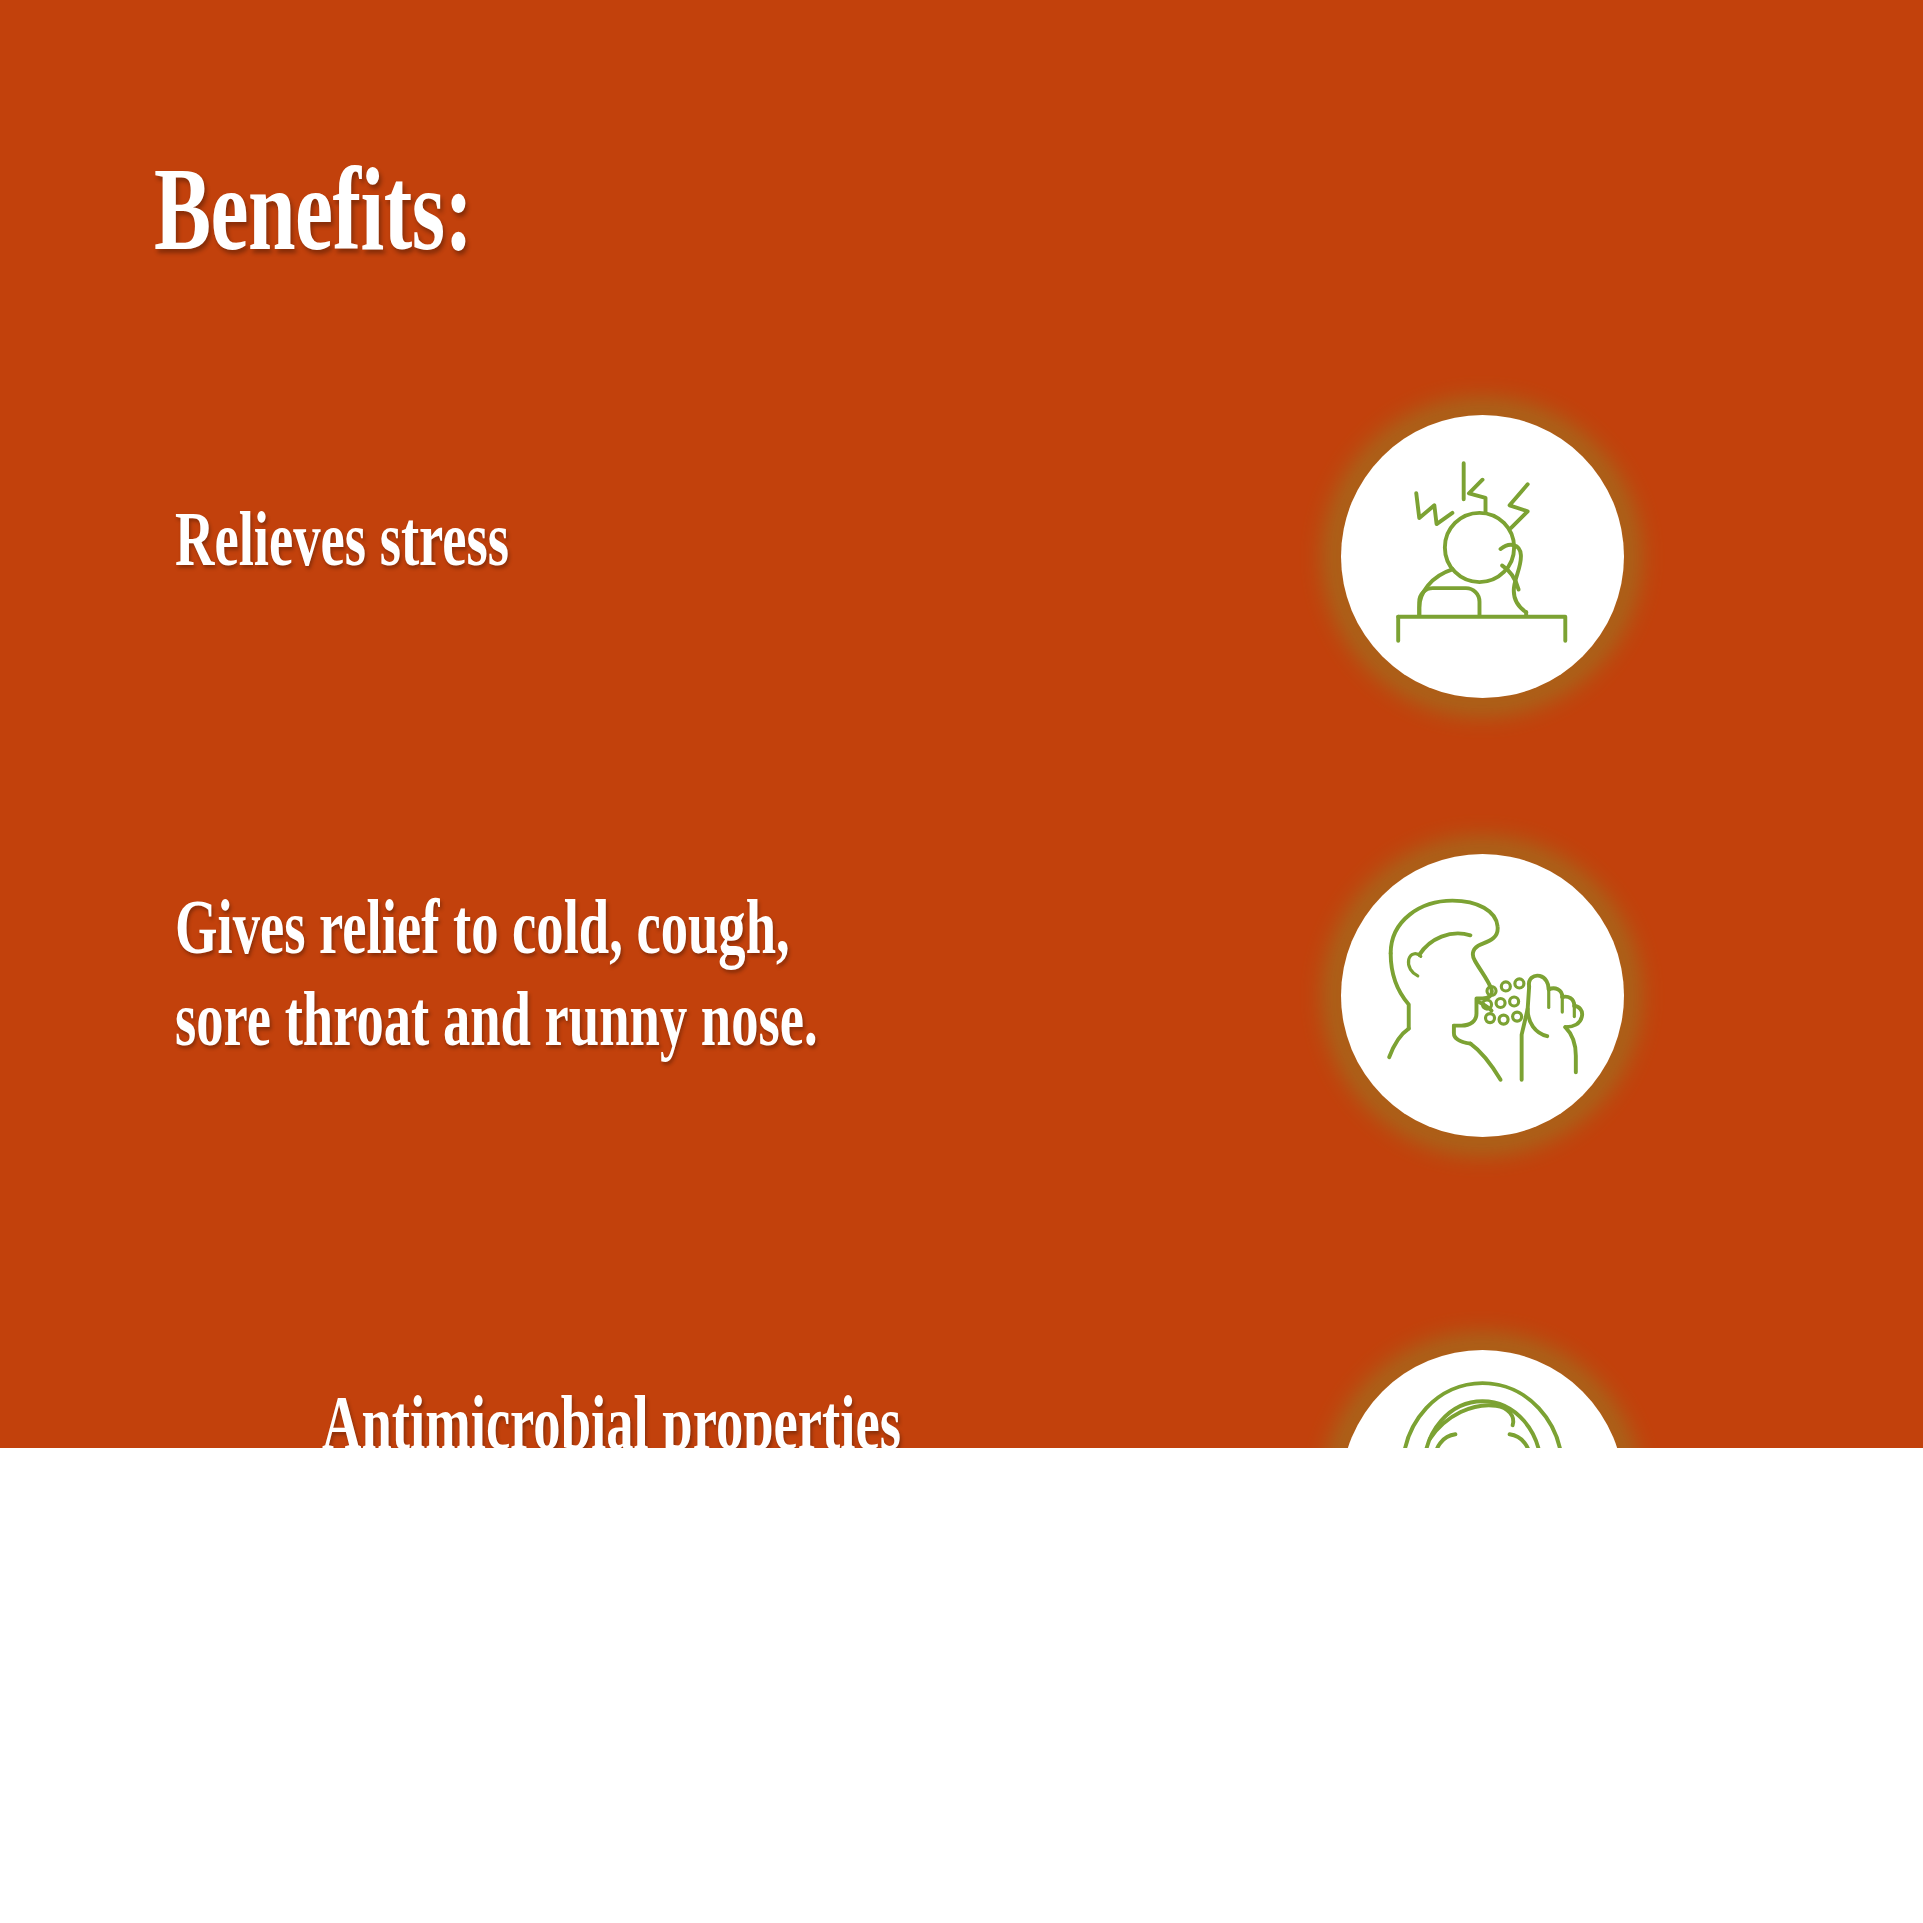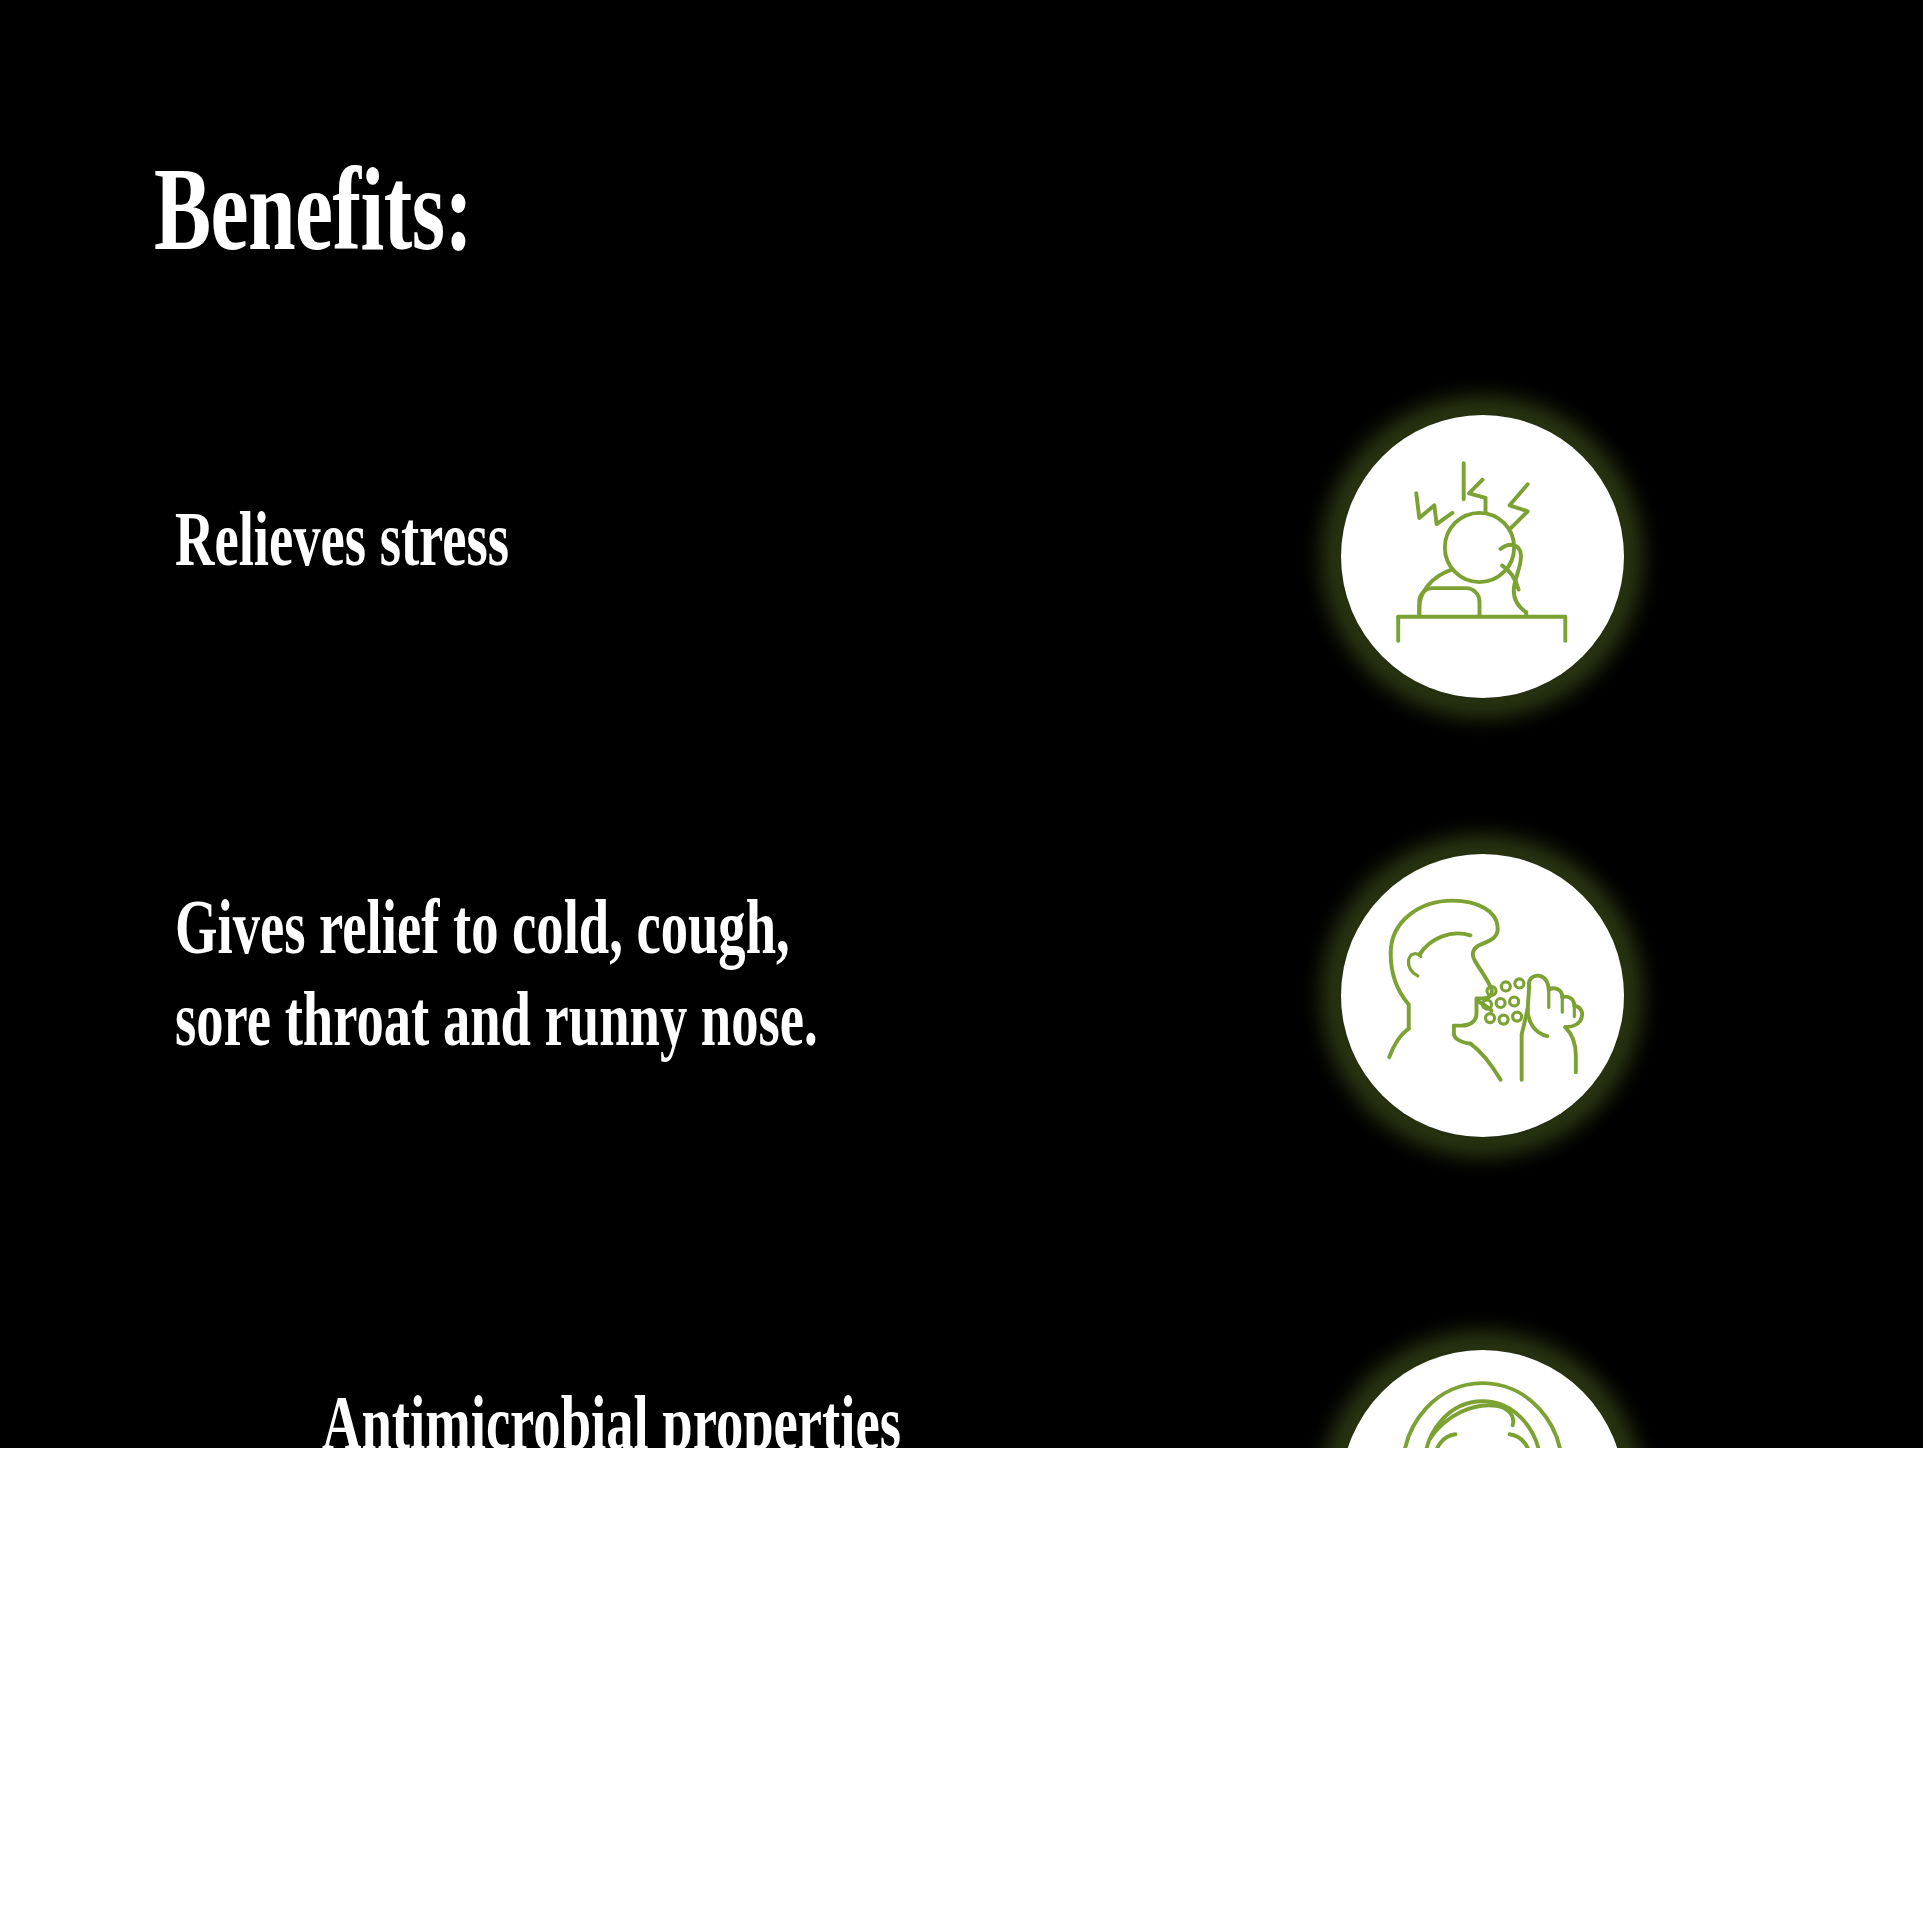--- a/index.html
+++ b/index.html
@@ -10,21 +10,21 @@
     width: 1923px;
     height: 1924px;
     overflow: hidden;
     font-family: "Liberation Sans", sans-serif;
   }
 
   #poster {
     position: relative;
     width: 1923px;
     height: 1448px;
-    background: #000000;
+    background: #c2410c;
     overflow: hidden;
   }
 
   
   #page-title {
     position: absolute;
     left: 154px;
     top: 150px;
     font-family: "Liberation Serif", "DejaVu Serif", serif;
     font-weight: 700;

